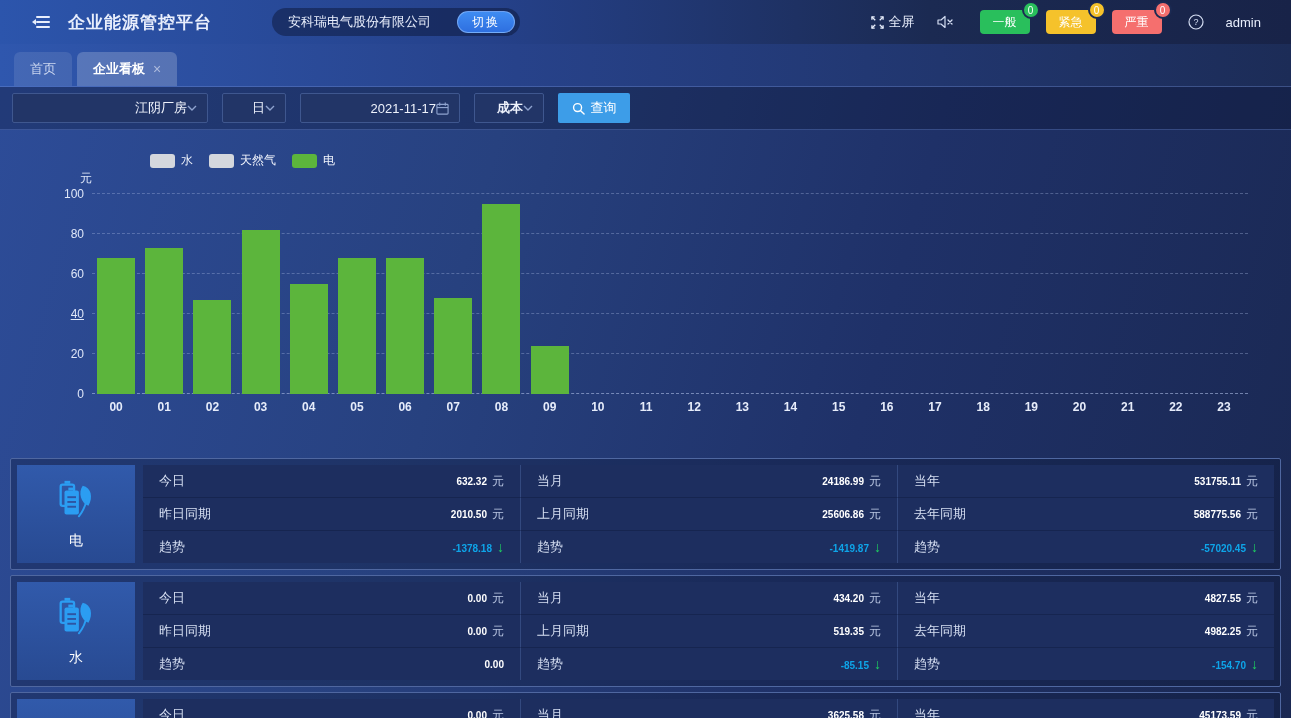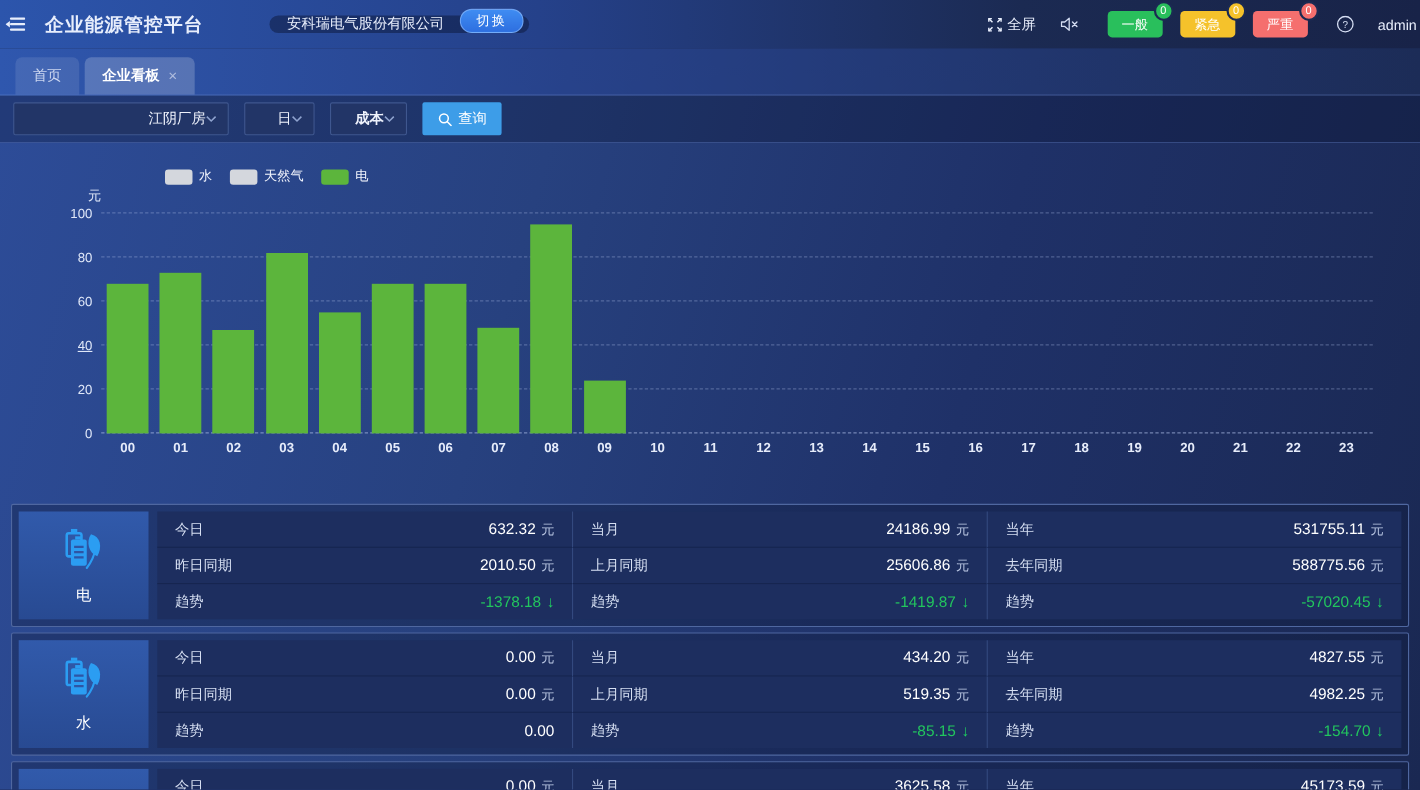--- a/index.html
+++ b/index.html
@@ -8,26 +8,26 @@
     font-family:"Liberation Sans","DejaVu Sans",sans-serif;
     color:#e8eefc; font-size:13px;
     background:#1a2852;
   }
   .app { width:1291px; height:718px; display:flex; flex-direction:column; }
 
   
   .topbar {
     height:44px; flex:0 0 44px; display:flex; align-items:center;
     background:linear-gradient(90deg,#2c55ac 0%,#25418a 38%,#1b2a52 72%,#182348 100%);
-    padding:0 3px;
+    padding:0 30px;
   }
   .hamburger { width:22px; height:20px; display:flex; align-items:center; justify-content:center; cursor:pointer; margin-right:16px; }
   .app-title { font-size:17px; font-weight:700; letter-spacing:1px; margin-right:60px; white-space:nowrap; }
   .company-pill {
-    height:16px; display:flex; align-items:flex-end; gap:14px;
+    height:28px; display:flex; align-items:center; gap:26px;
     background:rgba(8,18,46,0.45); border-radius:15px; padding:0 5px 0 16px;
   }
   .company-name { font-size:13px; color:#e8eefc; white-space:nowrap; }
   .switch-btn {
     height:22px; padding:0 14px; border-radius:11px; border:1px solid rgba(160,200,255,0.55);
     background:linear-gradient(180deg,#3f8cf2,#2e6fe0); color:#fff; font-size:12px;
     display:flex; align-items:center; cursor:pointer; letter-spacing:2px;
   }
   .topbar-right { margin-left:auto; display:flex; align-items:center; gap:22px; }
   .fullscreen { display:flex; align-items:center; gap:5px; cursor:pointer; font-size:13px; }
@@ -115,23 +115,23 @@
   }
   .energy-card .energy-label { font-size:14px; color:#fff; }
   .panel-table { flex:1; display:grid; grid-template-columns:repeat(3,1fr); background:#1d2e5f; }
   .cell {
     display:flex; align-items:center; justify-content:space-between; padding:0 16px;
     border-bottom:1px solid #162550; font-size:13px; color:#d6dff2; min-width:0;
   }
   .cell.last-row { border-bottom:none; }
   .cell.col-sep { border-left:1px solid #33497f; }
   .cell .val-group { display:flex; align-items:baseline; gap:5px; white-space:nowrap; }
-  .cell .num { font-size:14px; font-weight:400; color:#ffffff; }
+  .cell .num { font-size:10px; font-weight:700; color:#ffffff; }
   .cell .unit { font-size:12px; color:#b9c6e2; }
-  .cell .num.trend-down { color:#22c55e; }
+  .cell .num.trend-down { color:#0ea5e9; }
   .cell .arrow { color:#1ed160; font-weight:900; font-size:14px; }
 
   svg { display:block; }
 </style>
 </head>
 <body>
 
 <div class="app">
 
   <div class="topbar">
@@ -212,20 +212,29 @@
         <span>江阴厂房</span>
         <svg width="10" height="7" viewBox="0 0 10 7">
             <polyline points="1,1 5,5 9,1" fill="none" stroke="#8fa3cf" stroke-width="1.4"></polyline>
           </svg>
       </div>
       <div class="select sel-period">
         <span>日</span>
         <svg width="10" height="7" viewBox="0 0 10 7">
             <polyline points="1,1 5,5 9,1" fill="none" stroke="#8fa3cf" stroke-width="1.4"></polyline>
           </svg>
+      </div>
+      <div class="date-input">
+        <span>2021-11-17</span>
+        <svg width="13" height="13" viewBox="0 0 14 14">
+          <rect x="1" y="2.5" width="12" height="10.5" rx="1" fill="none" stroke="#8fa3cf" stroke-width="1.2"></rect>
+          <line x1="4" y1="0.5" x2="4" y2="4" stroke="#8fa3cf" stroke-width="1.2"></line>
+          <line x1="10" y1="0.5" x2="10" y2="4" stroke="#8fa3cf" stroke-width="1.2"></line>
+          <line x1="1" y1="6" x2="13" y2="6" stroke="#8fa3cf" stroke-width="1.2"></line>
+        </svg>
       </div>
       <div class="select sel-metric">
         <span>成本</span>
         <svg width="10" height="7" viewBox="0 0 10 7">
             <polyline points="1,1 5,5 9,1" fill="none" stroke="#8fa3cf" stroke-width="1.4"></polyline>
           </svg>
       </div>
       <button class="query-btn">
         <svg width="13" height="13" viewBox="0 0 14 14">
           <circle cx="6" cy="6" r="4.3" fill="none" stroke="#fff" stroke-width="1.5"></circle>

